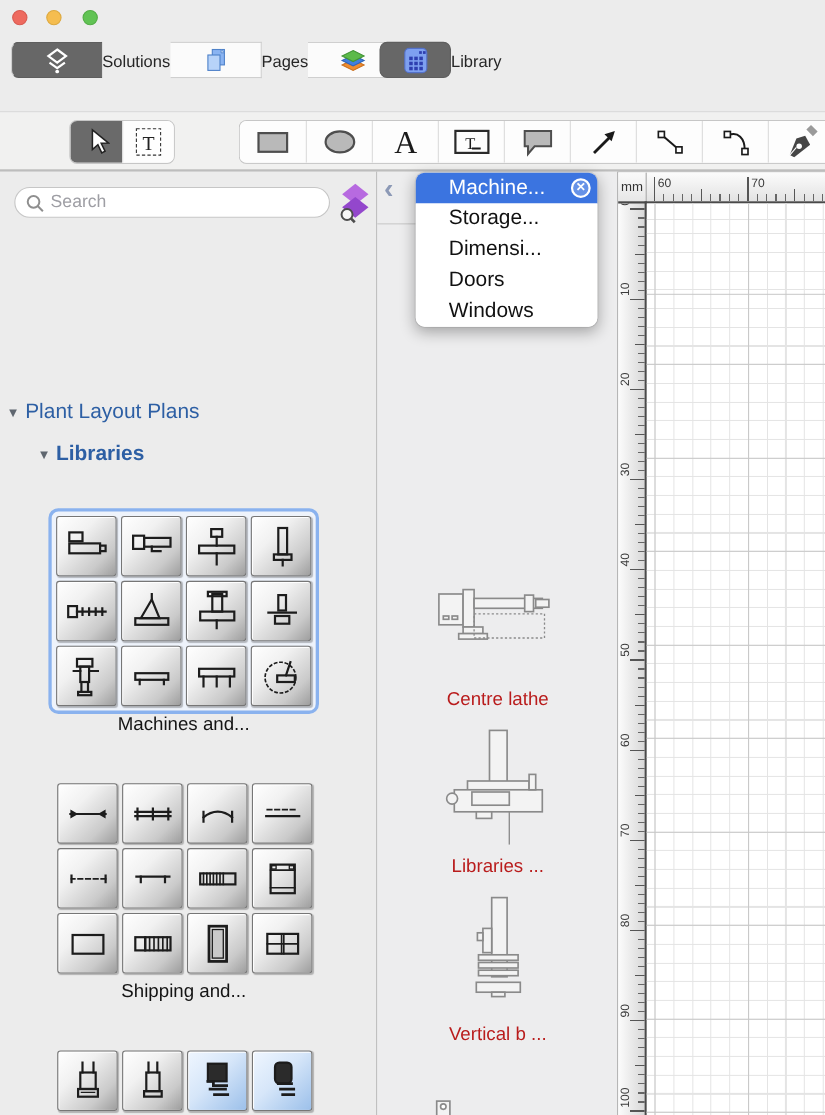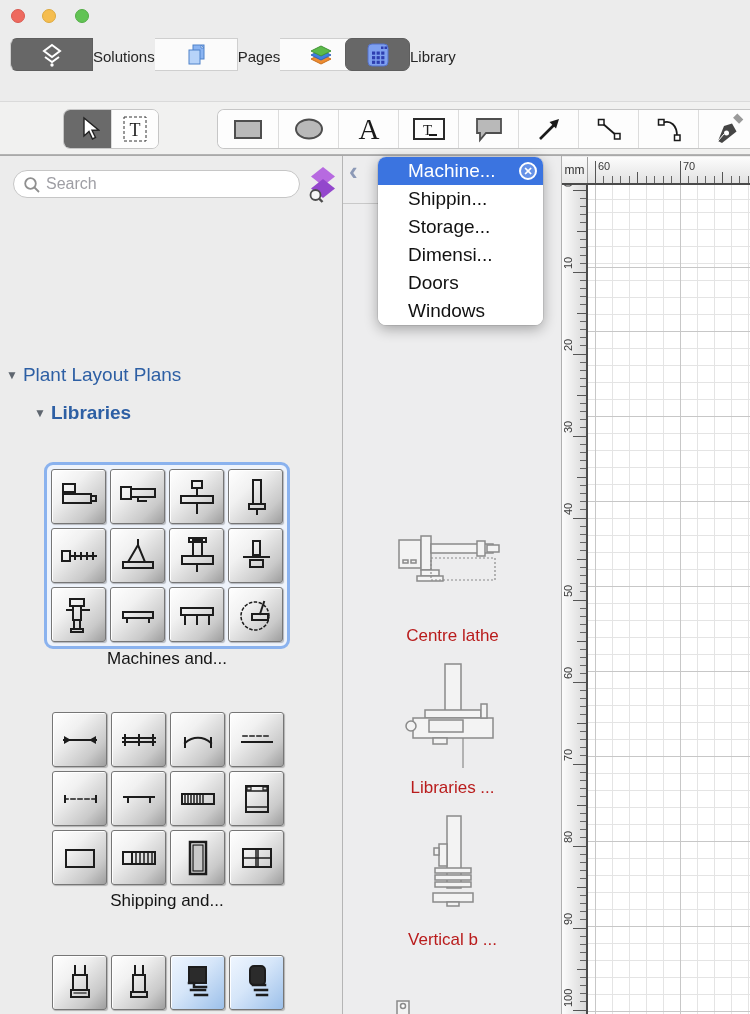--- a/index.html
+++ b/index.html
@@ -541,21 +541,20 @@
           </div>
         </div>
       </div>
   </aside>
 
   <section class="panel">
     <span class="chev">‹</span>
     <div class="hairline"></div>
     <div class="popup" id="popup">
         <div class="popitem sel">Machine...<span class="popclose">✕</span></div>
-        <div class="popitem">Shippin...</div>
         <div class="popitem">Storage...</div>
         <div class="popitem">Dimensi...</div>
         <div class="popitem">Doors</div>
         <div class="popitem">Windows</div>
       </div>
     <div id="shapes">
         <div class="shapeicon" style="top: 374px;">
           <svg width="120" height="66" viewBox="0 0 120 66" xmlns="http://www.w3.org/2000/svg">
             <g stroke="#8a8a8a" stroke-width="1.5" fill="#f3f3f3">
               <rect x="6" y="10" width="22" height="28"></rect>

